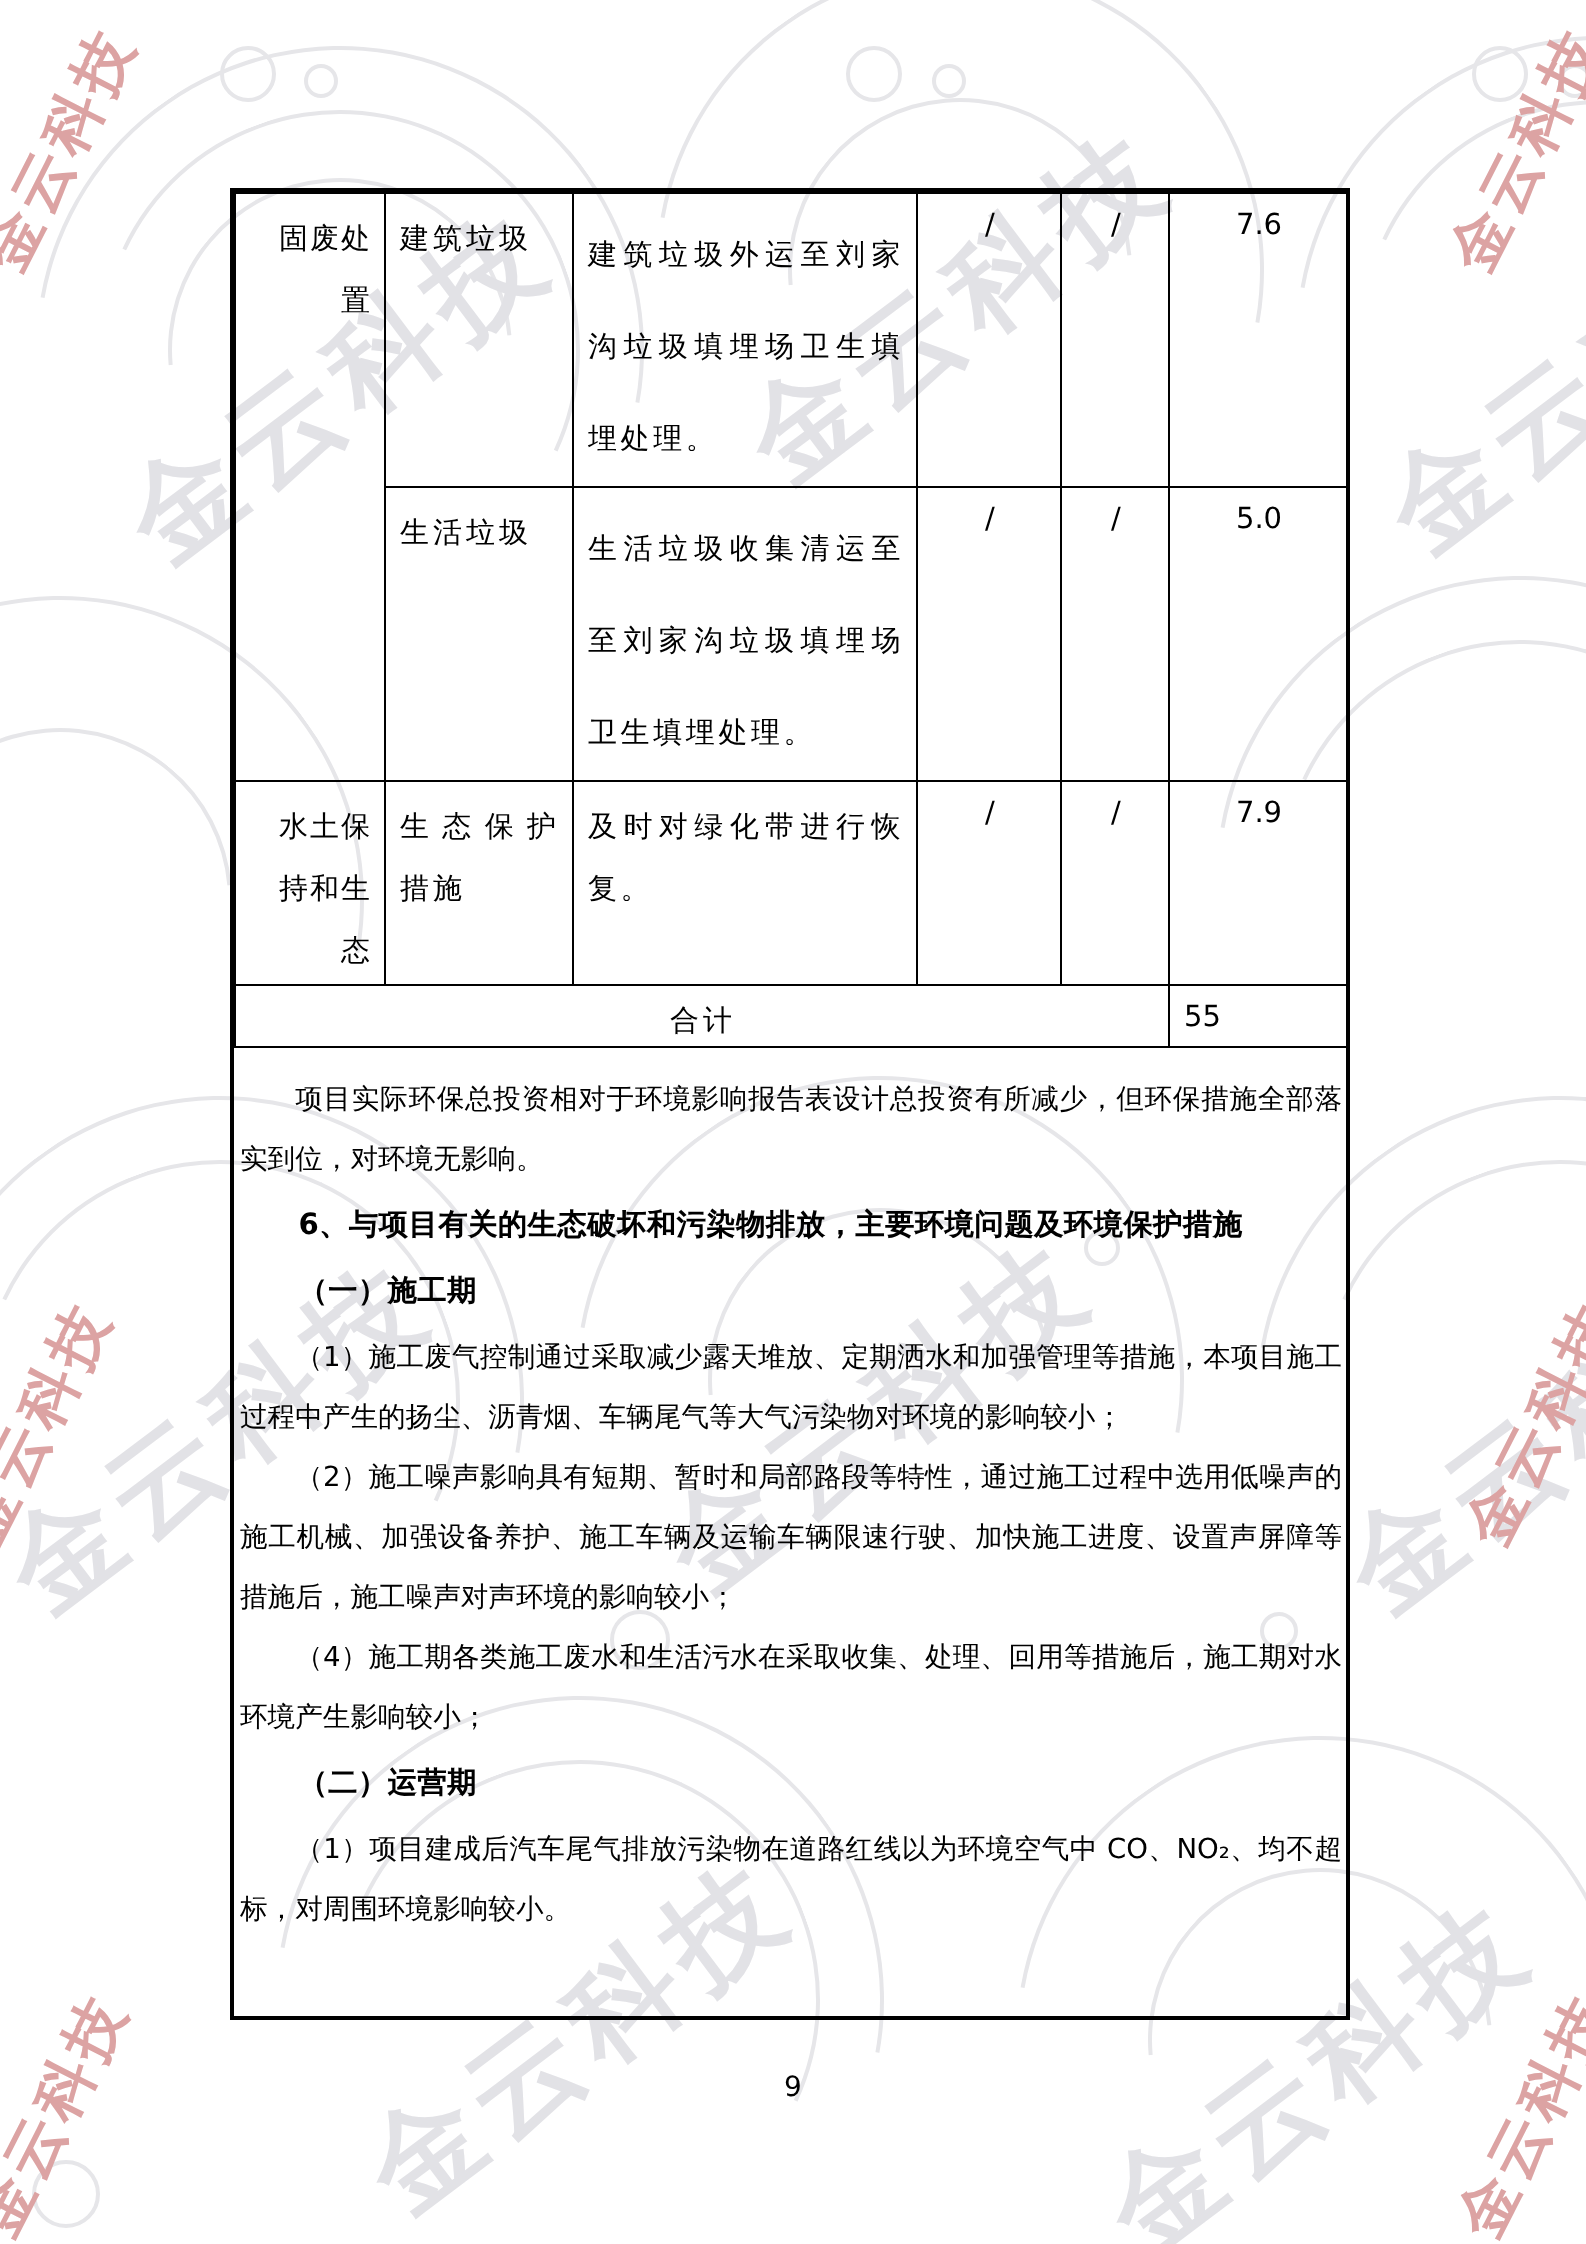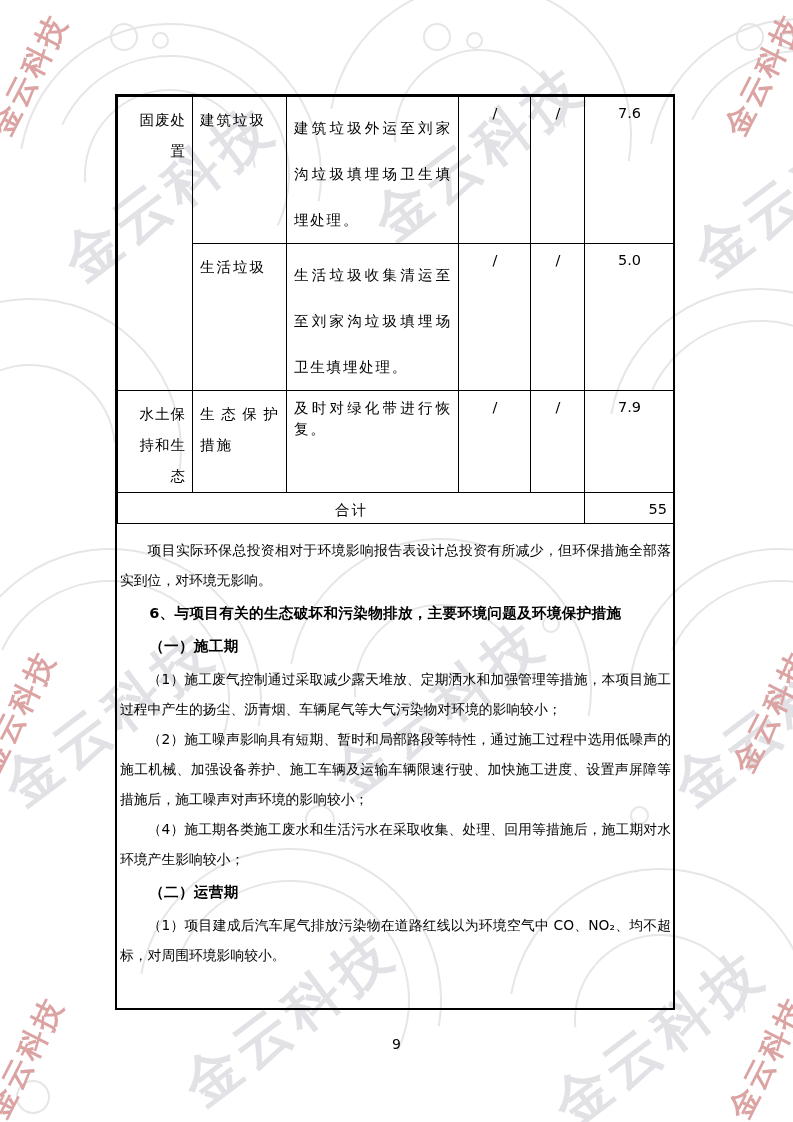--- a/index.html
+++ b/index.html
@@ -25,24 +25,24 @@
     position:absolute;left:115px;top:94px;width:560px;height:916px;z-index:1;
     border:2px solid #000;box-sizing:border-box;background:transparent;overflow:hidden;
   }
   table.report{border-collapse:collapse;width:100%;table-layout:fixed;}
   table.report td{border:1px solid #000;font-size:14.5px;vertical-align:top;
                   padding:8px 6px 0 7px;box-sizing:border-box;overflow:hidden;}
   td.cat{text-align:right;line-height:31px;letter-spacing:1px;padding-top:6px;}
   td.cat-mid{vertical-align:middle;padding-top:0;}
   td.item{line-height:31px;letter-spacing:2px;text-align:justify;}
   td.measure{line-height:46px;letter-spacing:1.8px;text-align:justify;text-justify:inter-ideograph;}
-  td.measure3{line-height:21px;letter-spacing:1.8px;font-family:Liberation Mono, monospace;}
+  td.measure3{line-height:31px;letter-spacing:1.8px;}
   td.slash,td.cost{text-align:center;letter-spacing:0;}
   td.total-label{text-align:center;vertical-align:middle;padding:0;letter-spacing:2px;}
-  td.total-value{text-align:right;vertical-align:middle;padding:0;}
+  td.total-value{text-align:left;vertical-align:middle;padding:0;}
   .paras{padding:11px 2px 0 3px;font-size:13.8px;line-height:30px;text-align:justify;}
   .paras p{margin:0;text-indent:2em;}
   .paras .hd{font-weight:bold;font-size:14.6px;margin:3px 0;letter-spacing:0.3px;}
   .page-num{position:absolute;left:0;top:1036px;width:100%;text-align:center;
             font-size:14px;z-index:1;}
 </style>
 </head>
 <body>
 
 <div class="wm-layer">

